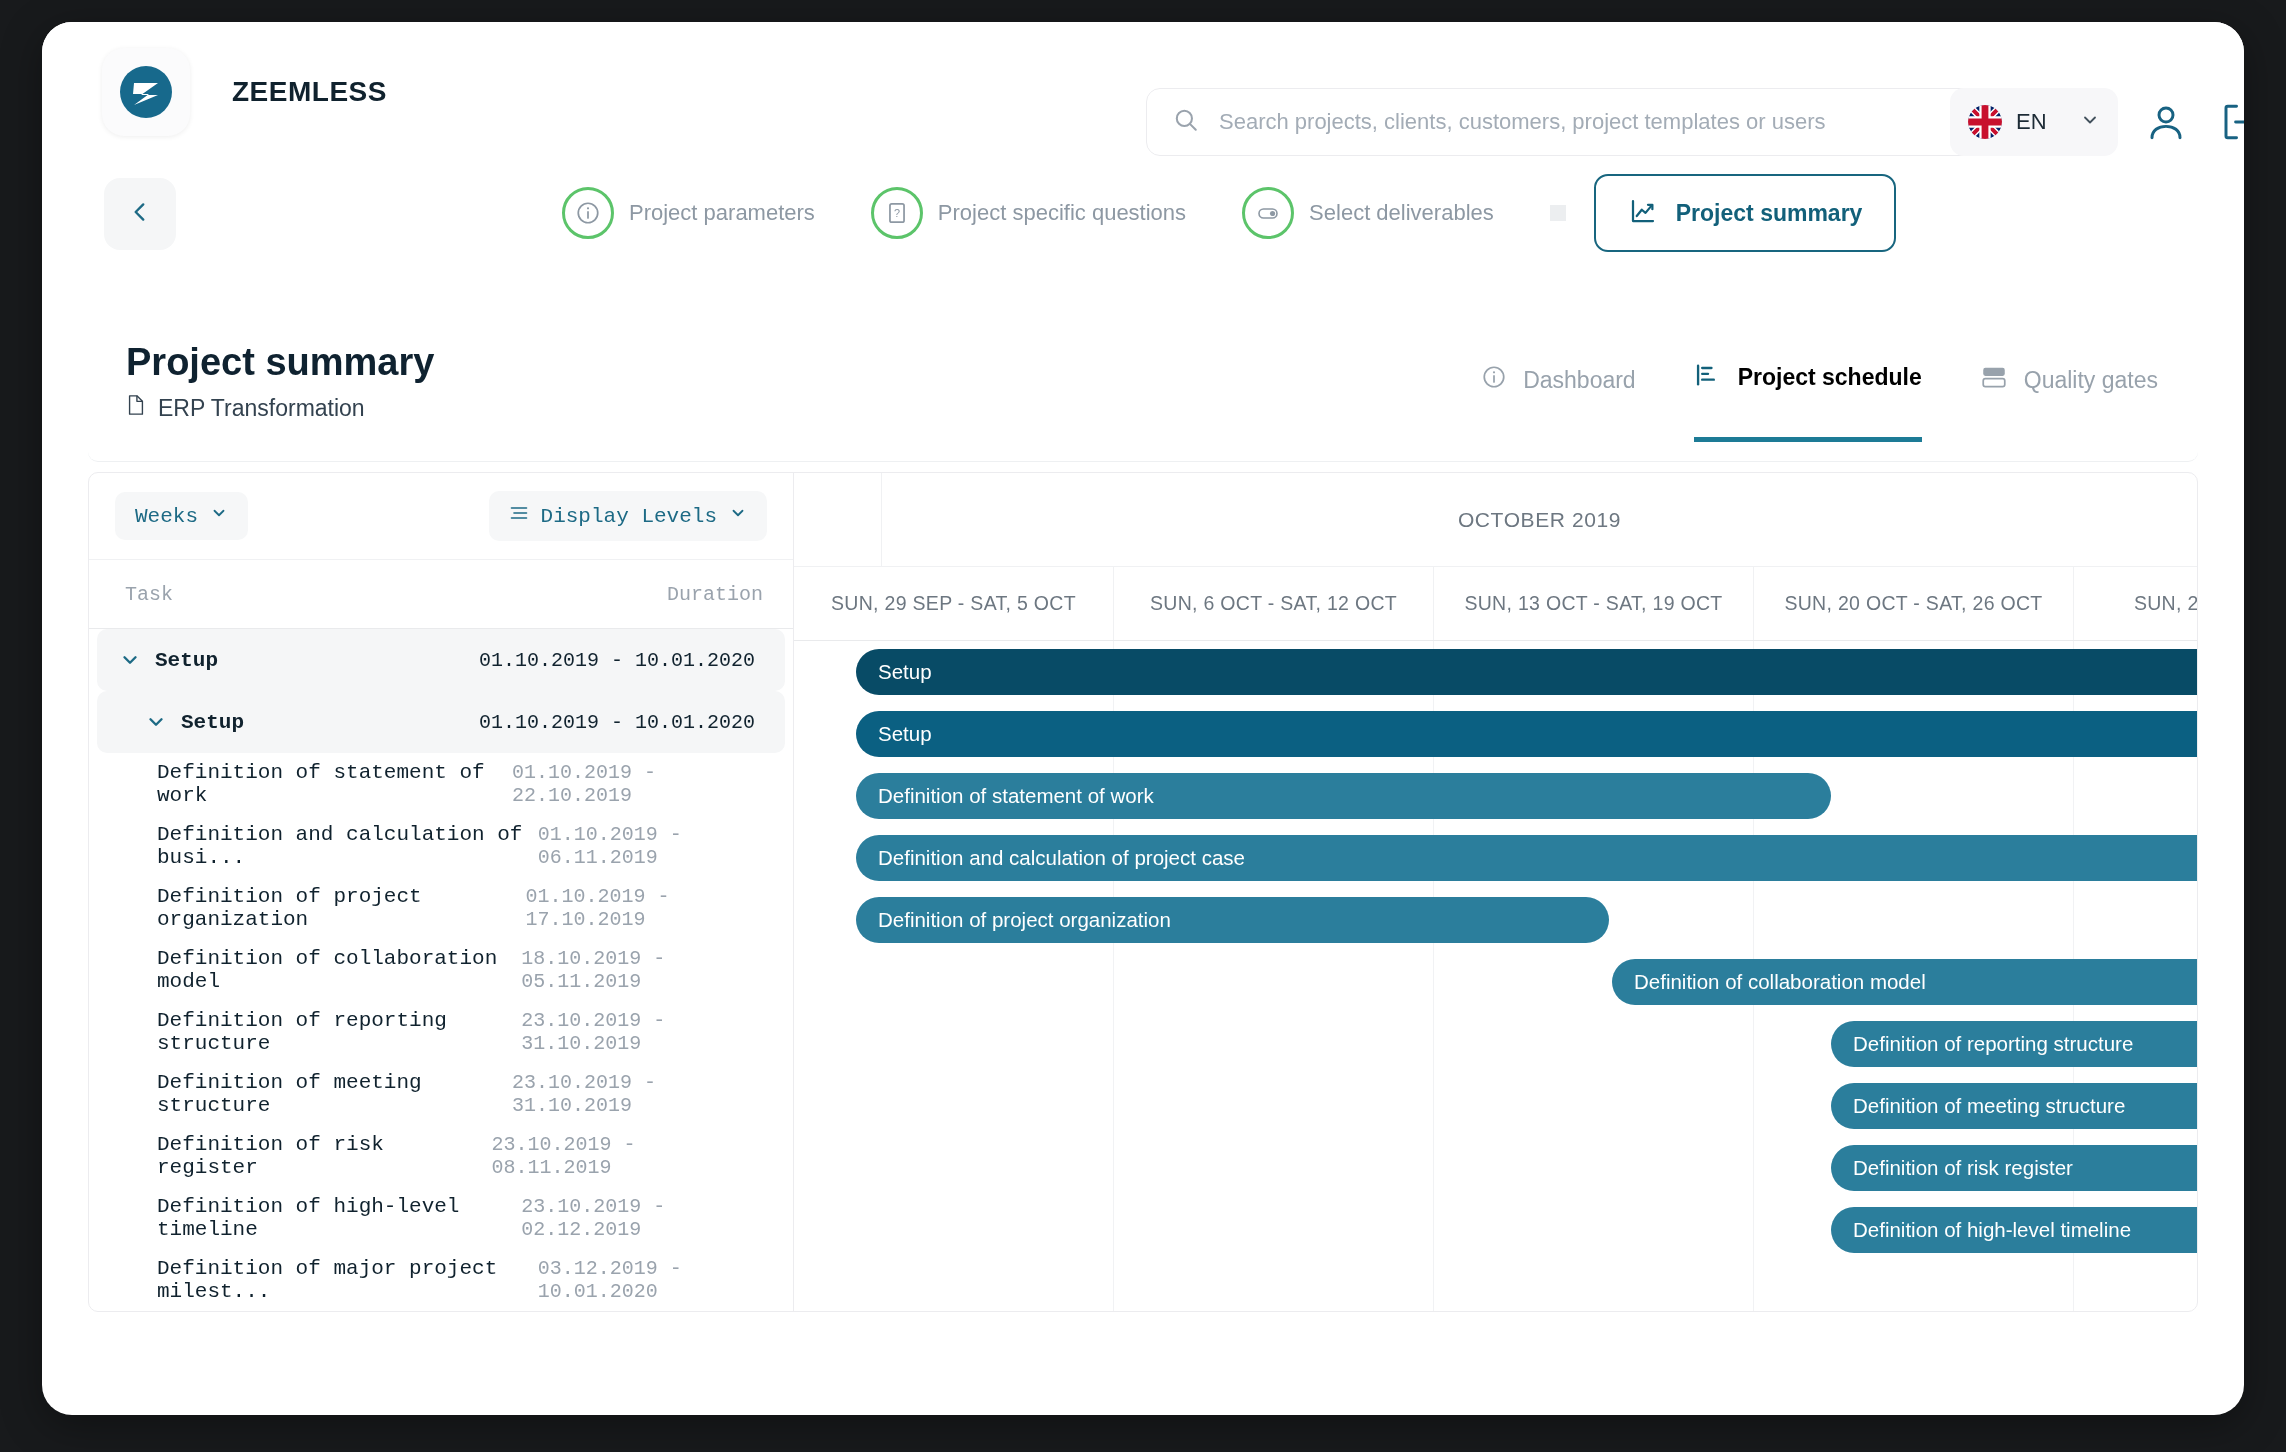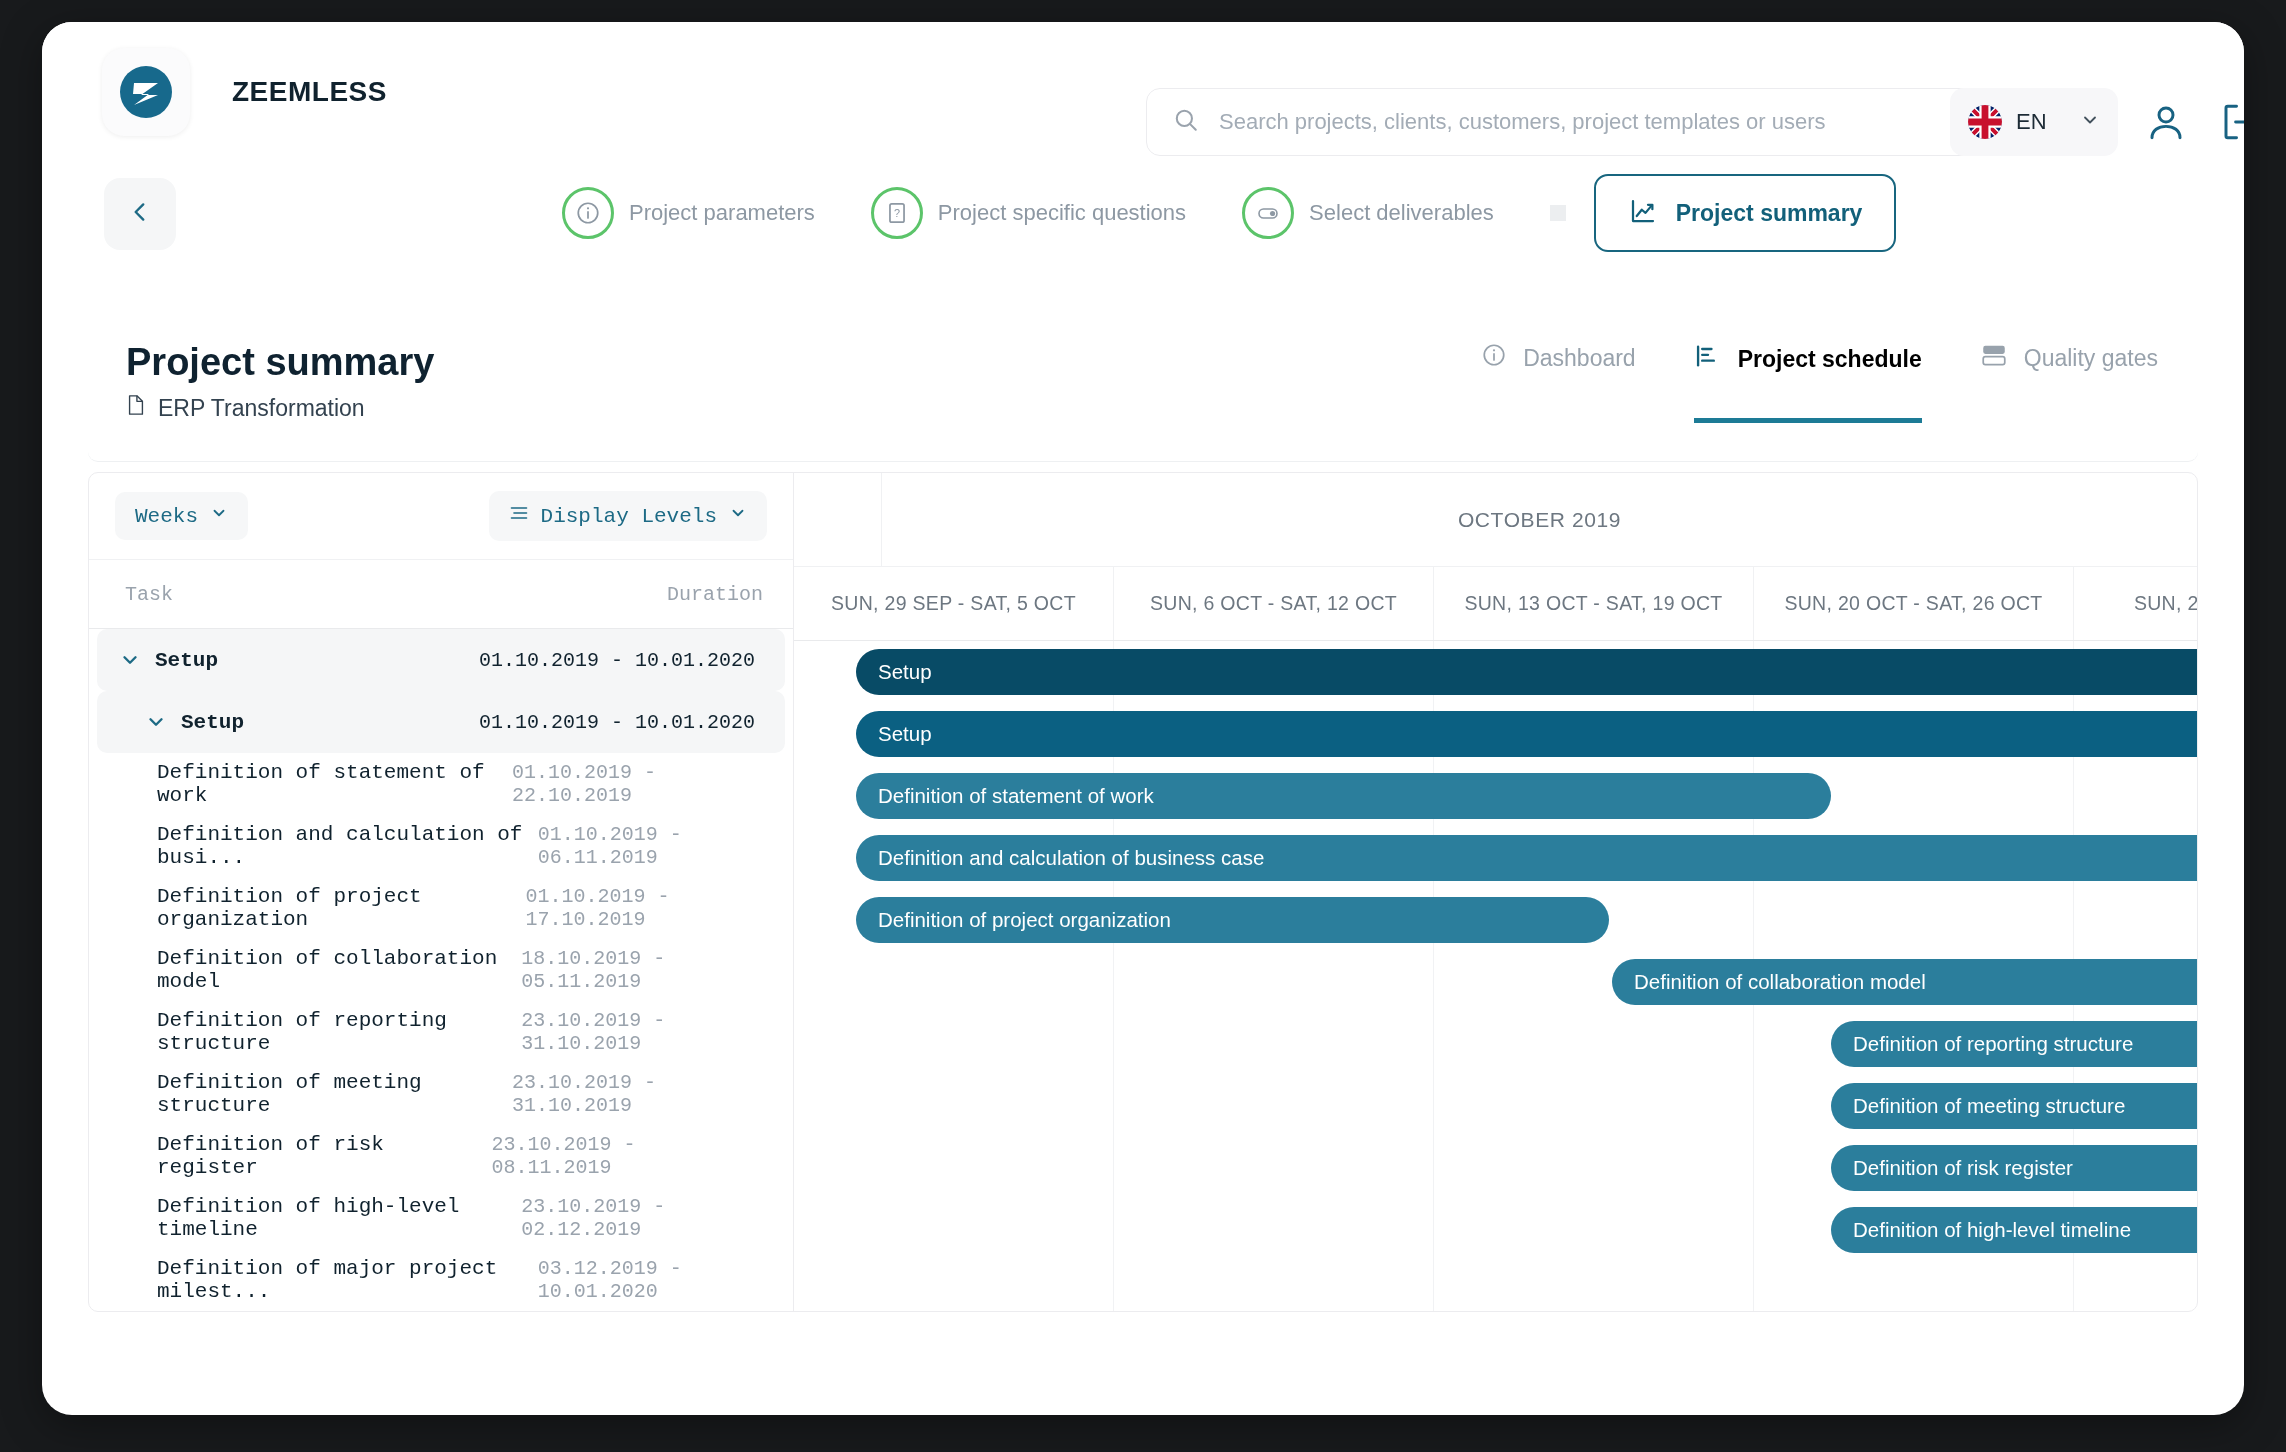--- a/index.html
+++ b/index.html
@@ -123,21 +123,21 @@
     position: relative;
     border-bottom: 1px solid #eef0f2;
   }
   .page-title { font-size: 38px; font-weight: 700; color: #0f2230; }
   .page-sub {
     display: flex; align-items: center; gap: 12px;
     font-size: 23px; color: #33424f; margin-top: 10px;
   }
   .tabs {
     position: absolute; right: 40px; top: 40px;
-    display: flex; align-items: flex-start; gap: 58px; height: 118px;
+    display: flex; align-items: center; gap: 58px; height: 118px;
   }
   .tab {
     display: flex; align-items: center; gap: 16px;
     font-size: 23px; color: #98a2ac;
     padding-bottom: 42px;
   }
   .tab.active {
     color: #000000; font-weight: 700;
     border-bottom: 5px solid #1d7b96;
   }
@@ -515,21 +515,21 @@
           <div class="bar" style="left: 62px; width: 1385px; top: 8px; background: rgb(8, 75, 102); border-top-right-radius: 0px; border-bottom-right-radius: 0px;">
             <span>Setup</span>
           </div>
           <div class="bar" style="left: 62px; width: 1385px; top: 70px; background: rgb(11, 96, 130); border-top-right-radius: 0px; border-bottom-right-radius: 0px;">
             <span>Setup</span>
           </div>
           <div class="bar" style="left: 62px; width: 975px; top: 132px; background: rgb(43, 126, 156); border-top-right-radius: 23px; border-bottom-right-radius: 23px;">
             <span>Definition of statement of work</span>
           </div>
           <div class="bar" style="left: 62px; width: 1385px; top: 194px; background: rgb(43, 126, 156); border-top-right-radius: 0px; border-bottom-right-radius: 0px;">
-            <span>Definition and calculation of business case</span>
+            <span>Definition and calculation of project case</span>
           </div>
           <div class="bar" style="left: 62px; width: 753px; top: 256px; background: rgb(43, 126, 156); border-top-right-radius: 23px; border-bottom-right-radius: 23px;">
             <span>Definition of project organization</span>
           </div>
           <div class="bar" style="left: 818px; width: 629px; top: 318px; background: rgb(43, 126, 156); border-top-right-radius: 0px; border-bottom-right-radius: 0px;">
             <span>Definition of collaboration model</span>
           </div>
           <div class="bar" style="left: 1037px; width: 400px; top: 380px; background: rgb(43, 126, 156); border-top-right-radius: 23px; border-bottom-right-radius: 23px;">
             <span>Definition of reporting structure</span>
           </div>

